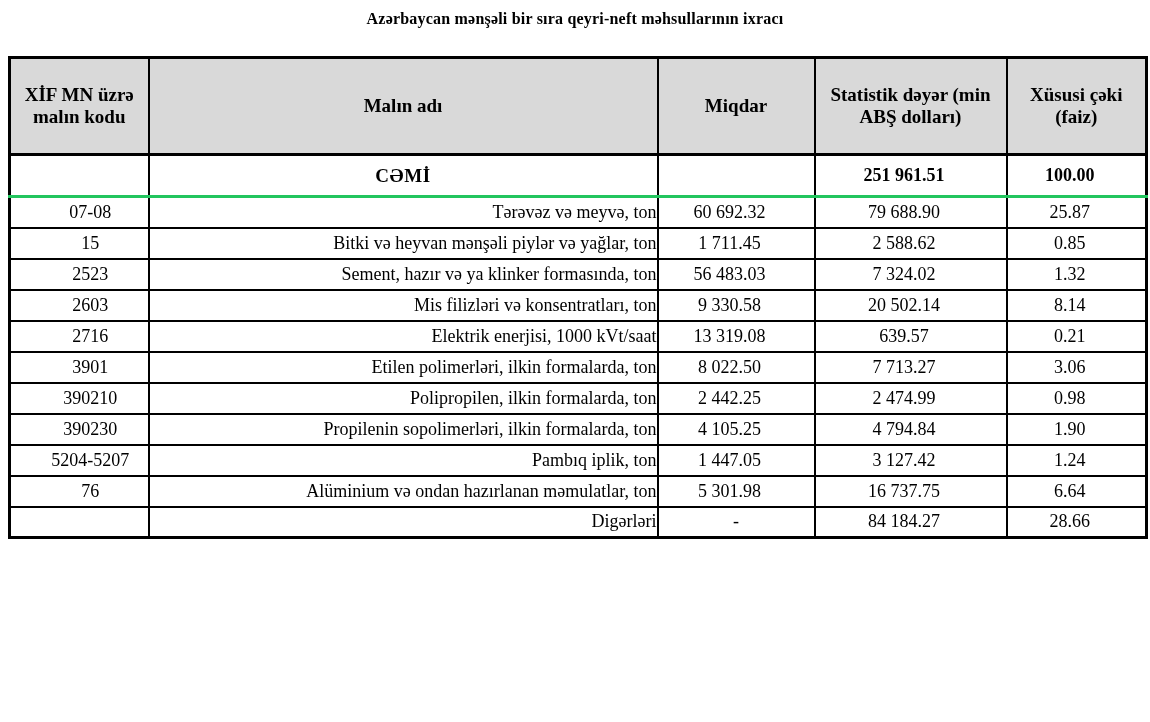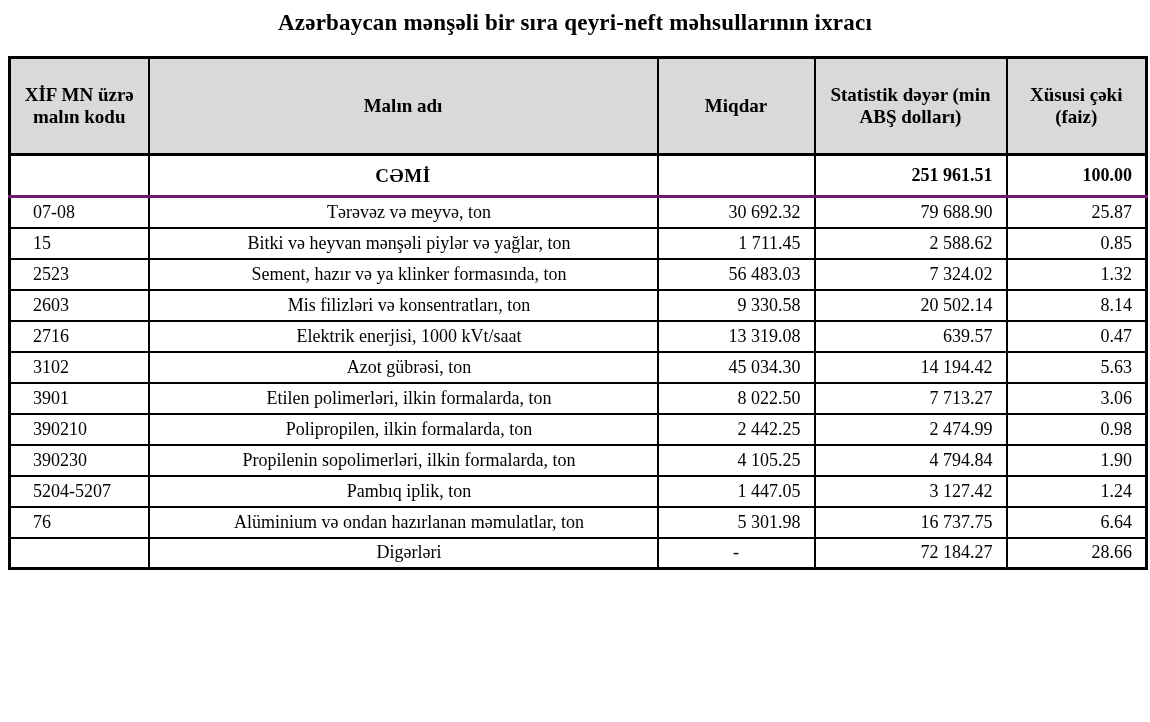--- a/index.html
+++ b/index.html
@@ -6,21 +6,21 @@
     margin: 0; padding: 0;
     width: 1150px; height: 722px;
     background: #ffffff;
     font-family: "Liberation Serif", serif;
     color: #000;
     overflow: hidden;
   }
   .page-title {
     text-align: center;
     font-weight: bold;
-    font-size: 23px;
+    font-size: 16px;
     margin: 0;
     padding-top: 10px;
     height: 56px;
     box-sizing: border-box;
     letter-spacing: 0.2px;
   }
   table.data-table {
     border-collapse: collapse;
     table-layout: fixed;
     margin-left: 8px;
@@ -48,25 +48,25 @@
     padding: 2px 6px;
     border-bottom: 3px solid #000;
   }
   tbody tr { height: 31px; }
   tbody tr.total-row { height: 42px; }
   tbody td {
     font-size: 18px;
     vertical-align: middle;
     padding: 0;
   }
-  td.code { text-align: left; padding-left: 22px; }
-  td.name { text-align: center; padding-left: 12px; }
-  td.num  { text-align: right; padding-right: 13px; }
+  td.code { text-align: center; padding-left: 22px; }
+  td.name { text-align: right; padding-left: 12px; }
+  td.num  { text-align: center; padding-right: 13px; }
   td.center { text-align: center; padding-right: 0; }
-  tr.total-row td { font-weight: bold; border-bottom: 3px solid #701a75; }
+  tr.total-row td { font-weight: bold; border-bottom: 3px solid #22c55e; }
   tr.total-row td.name {
     text-align: center;
     padding-left: 0;
     font-size: 19px;
     letter-spacing: 0.6px;
   }
 </style>
 </head>
 <body>
 
@@ -93,21 +93,21 @@
     <tr class="total-row">
       <td class="code"></td>
       <td class="name">CƏMİ</td>
       <td class="num"></td>
       <td class="num">251 961.51</td>
       <td class="num">100.00</td>
     </tr>
     <tr>
       <td class="code">07-08</td>
       <td class="name">Tərəvəz və meyvə, ton</td>
-      <td class="num">30 692.32</td>
+      <td class="num">60 692.32</td>
       <td class="num">79 688.90</td>
       <td class="num">25.87</td>
     </tr>
     <tr>
       <td class="code">15</td>
       <td class="name">Bitki və heyvan mənşəli piylər və yağlar, ton</td>
       <td class="num">1 711.45</td>
       <td class="num">2 588.62</td>
       <td class="num">0.85</td>
     </tr>
@@ -123,28 +123,21 @@
       <td class="name">Mis filizləri və konsentratları, ton</td>
       <td class="num">9 330.58</td>
       <td class="num">20 502.14</td>
       <td class="num">8.14</td>
     </tr>
     <tr>
       <td class="code">2716</td>
       <td class="name">Elektrik enerjisi, 1000 kVt/saat</td>
       <td class="num">13 319.08</td>
       <td class="num">639.57</td>
-      <td class="num">0.47</td>
-    </tr>
-    <tr>
-      <td class="code">3102</td>
-      <td class="name">Azot gübrəsi, ton</td>
-      <td class="num">45 034.30</td>
-      <td class="num">14 194.42</td>
-      <td class="num">5.63</td>
+      <td class="num">0.21</td>
     </tr>
     <tr>
       <td class="code">3901</td>
       <td class="name">Etilen polimerləri, ilkin formalarda, ton</td>
       <td class="num">8 022.50</td>
       <td class="num">7 713.27</td>
       <td class="num">3.06</td>
     </tr>
     <tr>
       <td class="code">390210</td>
@@ -171,17 +164,17 @@
       <td class="code">76</td>
       <td class="name">Alüminium və ondan hazırlanan məmulatlar, ton</td>
       <td class="num">5 301.98</td>
       <td class="num">16 737.75</td>
       <td class="num">6.64</td>
     </tr>
     <tr>
       <td class="code"></td>
       <td class="name">Digərləri</td>
       <td class="num center">-</td>
-      <td class="num">72 184.27</td>
+      <td class="num">84 184.27</td>
       <td class="num">28.66</td>
     </tr>
   </tbody>
 </table>
 
 </body></html>

